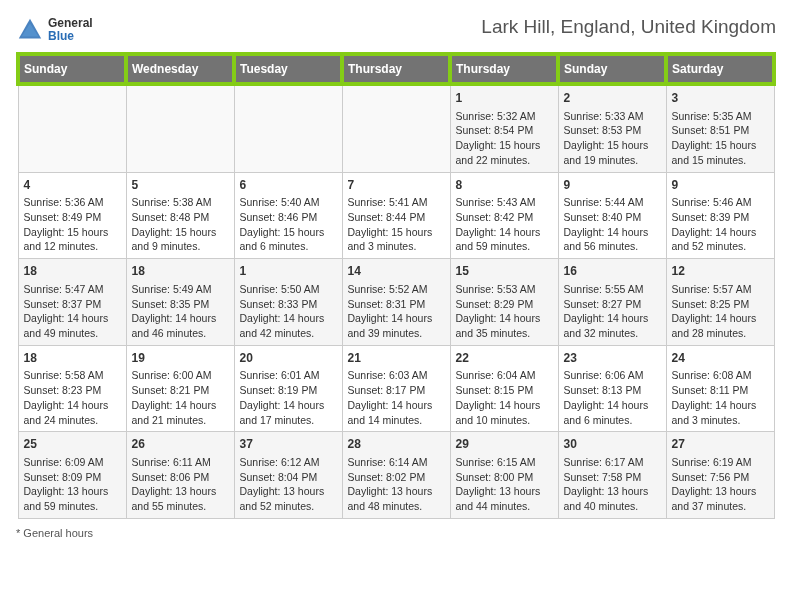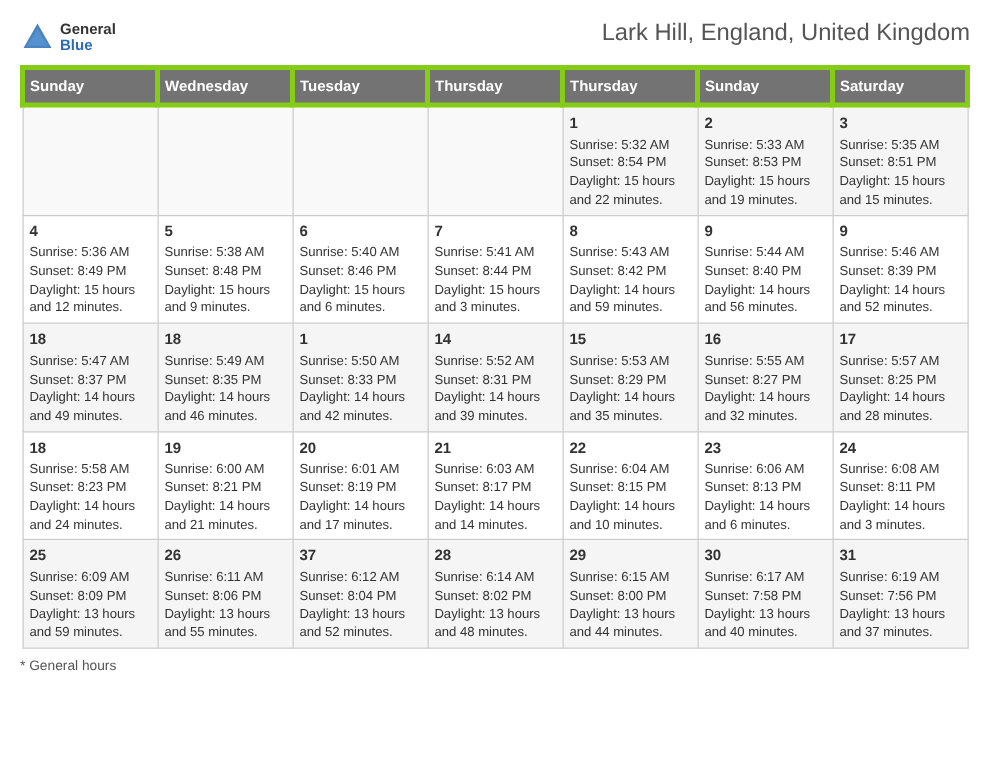--- a/index.html
+++ b/index.html
@@ -195,21 +195,21 @@
         </td>
         <td>
           <span class="day-number">15</span>
           <div class="day-info">Sunrise: 5:53 AM<br>Sunset: 8:29 PM<br>Daylight: 14 hours and 35 minutes.</div>
         </td>
         <td>
           <span class="day-number">16</span>
           <div class="day-info">Sunrise: 5:55 AM<br>Sunset: 8:27 PM<br>Daylight: 14 hours and 32 minutes.</div>
         </td>
         <td>
-          <span class="day-number">17</span>
+          <span class="day-number">12</span>
           <div class="day-info">Sunrise: 5:57 AM<br>Sunset: 8:25 PM<br>Daylight: 14 hours and 28 minutes.</div>
         </td>
       </tr>
       <tr>
         <td>
           <span class="day-number">18</span>
           <div class="day-info">Sunrise: 5:58 AM<br>Sunset: 8:23 PM<br>Daylight: 14 hours and 24 minutes.</div>
         </td>
         <td>
           <span class="day-number">19</span>
@@ -255,21 +255,21 @@
         </td>
         <td>
           <span class="day-number">29</span>
           <div class="day-info">Sunrise: 6:15 AM<br>Sunset: 8:00 PM<br>Daylight: 13 hours and 44 minutes.</div>
         </td>
         <td>
           <span class="day-number">30</span>
           <div class="day-info">Sunrise: 6:17 AM<br>Sunset: 7:58 PM<br>Daylight: 13 hours and 40 minutes.</div>
         </td>
         <td>
-          <span class="day-number">31</span>
+          <span class="day-number">27</span>
           <div class="day-info">Sunrise: 6:19 AM<br>Sunset: 7:56 PM<br>Daylight: 13 hours and 37 minutes.</div>
         </td>
       </tr>
     </tbody>
 </table>
 
 <div class="footer-note">
   * <span>General hours</span>
 </div>
 

